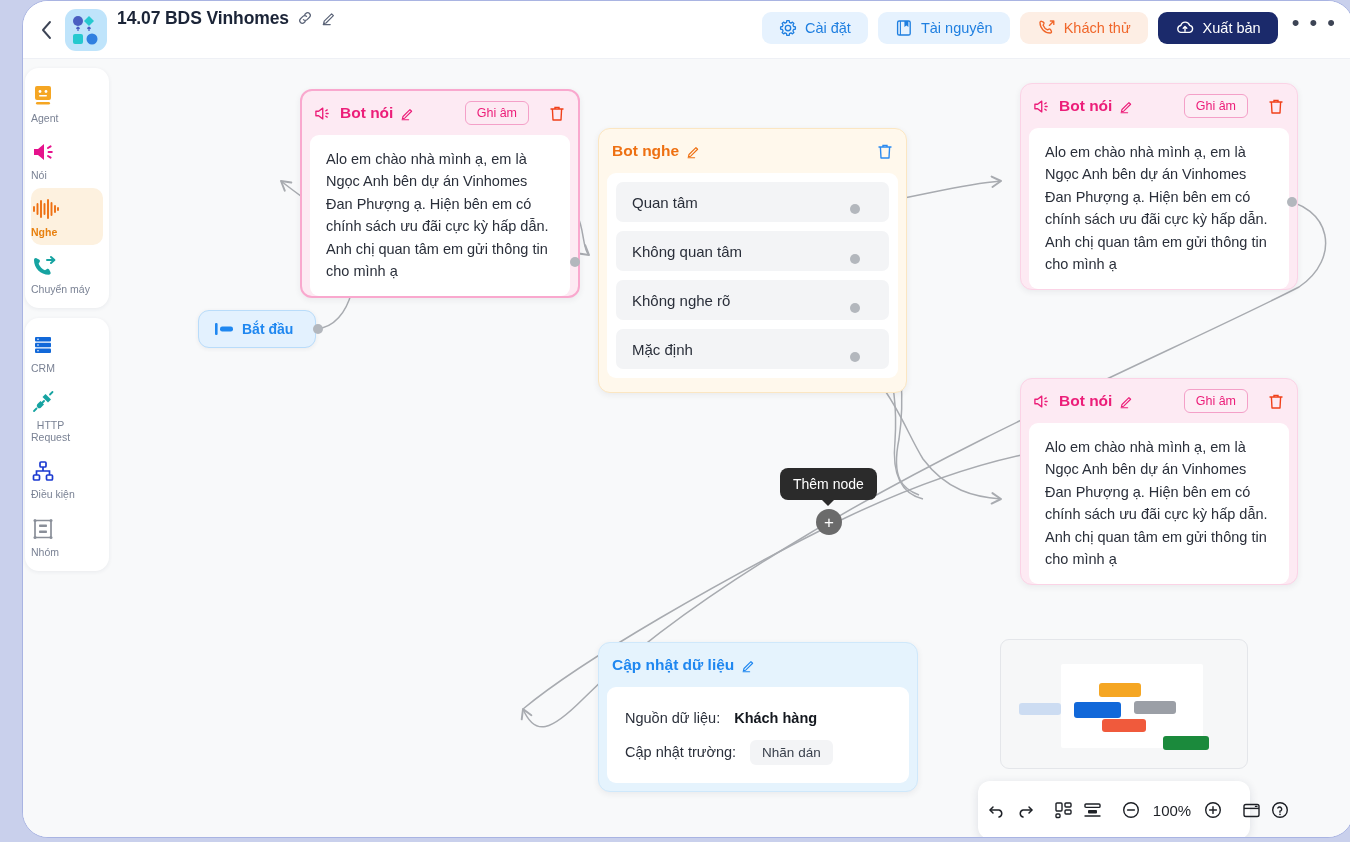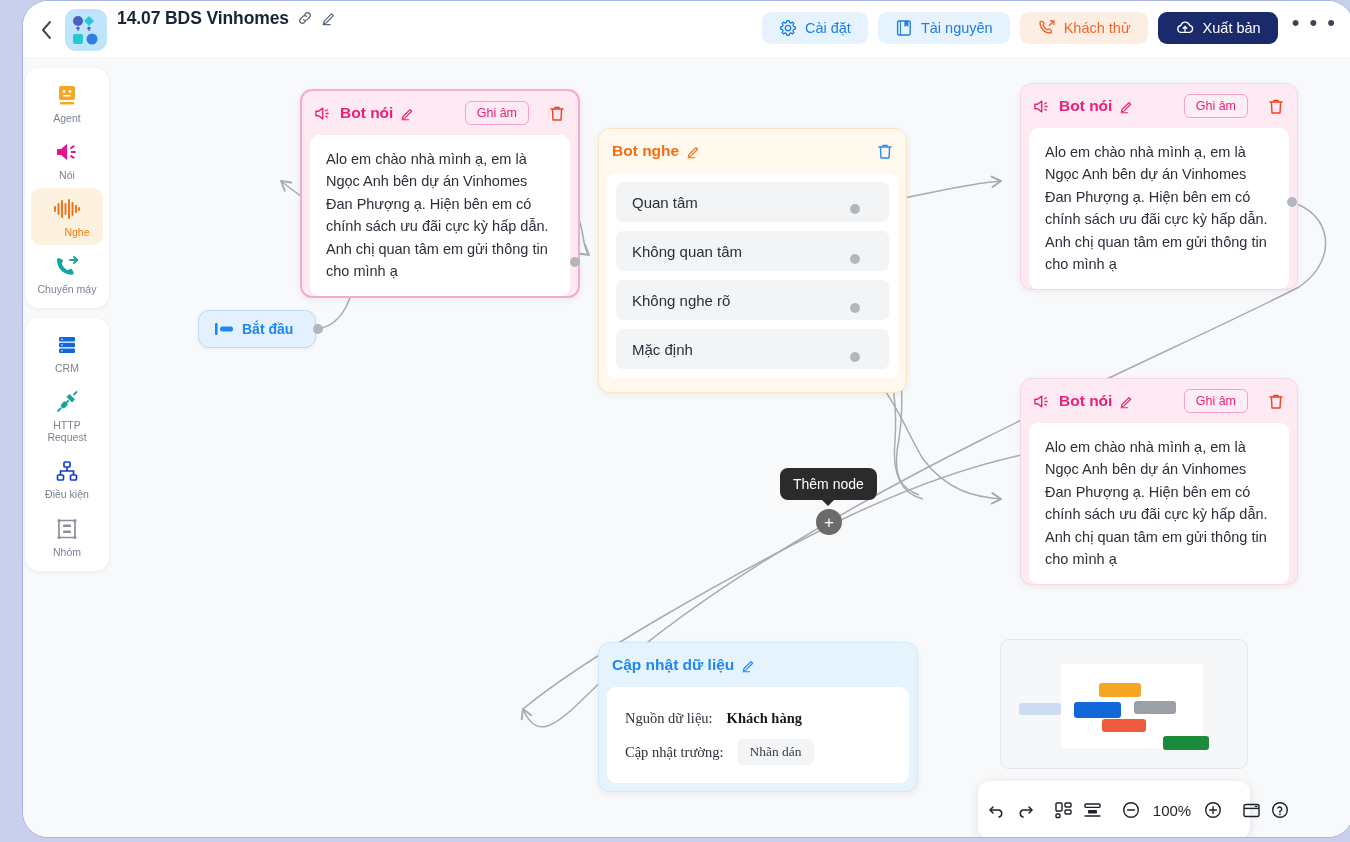--- a/index.html
+++ b/index.html
@@ -65,25 +65,25 @@
     background: #f8f9fa;
   }
   
   .palette { position: absolute; left: 2px; top: 9px; width: 84px; }
   .pal-group {
     background: #ffffff; border-radius: 14px; padding: 6px 0;
     box-shadow: 0 1px 4px rgba(30,40,70,.07); margin-bottom: 10px;
   }
   .pal-item {
     width: 72px; margin: 0 auto; padding: 8px 0 7px; border-radius: 10px;
-    display: flex; flex-direction: column; align-items: center; gap: 4px; cursor: pointer;
+    display: flex; flex-direction: column; align-items: flex-start; gap: 4px; cursor: pointer;
   }
   .pal-item.active { background: #fdf1df; }
   .pal-label { font-size: 10.5px; color: #7a8294; text-align: center; line-height: 1.15; }
-  .pal-item.active .pal-label { color: #e8800f; font-weight: normal; padding-left: 20px; }
+  .pal-item.active .pal-label { color: #e8800f; font-weight: bold; }
   .pal-ico { height: 26px; display: flex; align-items: center; justify-content: center; }
   
   .node { position: absolute; border-radius: 12px; }
   .node-speak {
     background: #fdeaf3; border: 2px solid #f9a8ce;
     box-shadow: 0 2px 6px rgba(40,40,60,.07);
   }
   .node-speak.plain { border: 1px solid #fbd3e6; }
   .nh { display: flex; align-items: center; height: 44px; padding: 0 13px; gap: 8px; }
   .nh-title { font-size: 15.5px; font-weight: bold; display: flex; align-items: center; gap: 7px; }
@@ -117,21 +117,21 @@
     height: 38px; display: flex; align-items: center; gap: 9px; padding: 0 16px;
     font-size: 14px; font-weight: bold; color: #1f87f0;
     box-shadow: 0 1px 4px rgba(40,40,60,.07);
   }
   
   .node-data {
     background: #e5f3fd; border: 1px solid #cfe8fb;
     box-shadow: 0 2px 6px rgba(40,40,60,.07);
   }
   .data-body { background: #ffffff; border-radius: 9px; margin: 0 8px 8px; padding: 14px 18px; }
-  .data-row { display: flex; align-items: center; gap: 14px; height: 34px; font-size: 14.5px; color: #2a2f3a; font-family: Liberation Serif, serif; }
+  .data-row { display: flex; align-items: center; gap: 14px; height: 34px; font-size: 14.5px; color: #2a2f3a; }
   .data-val-strong { font-weight: bold; color: #14181f; }
   .data-val-chip { background: #f3f4f6; border-radius: 6px; padding: 5px 12px; font-size: 13.5px; color: #3a414d; }
   
   .handle {
     position: absolute; width: 10px; height: 10px; border-radius: 50%;
     background: #b3b7bd; cursor: pointer;
   }
   
   .tip {
     position: absolute; background: #2b2b2b; color: #ffffff; font-size: 14px;

